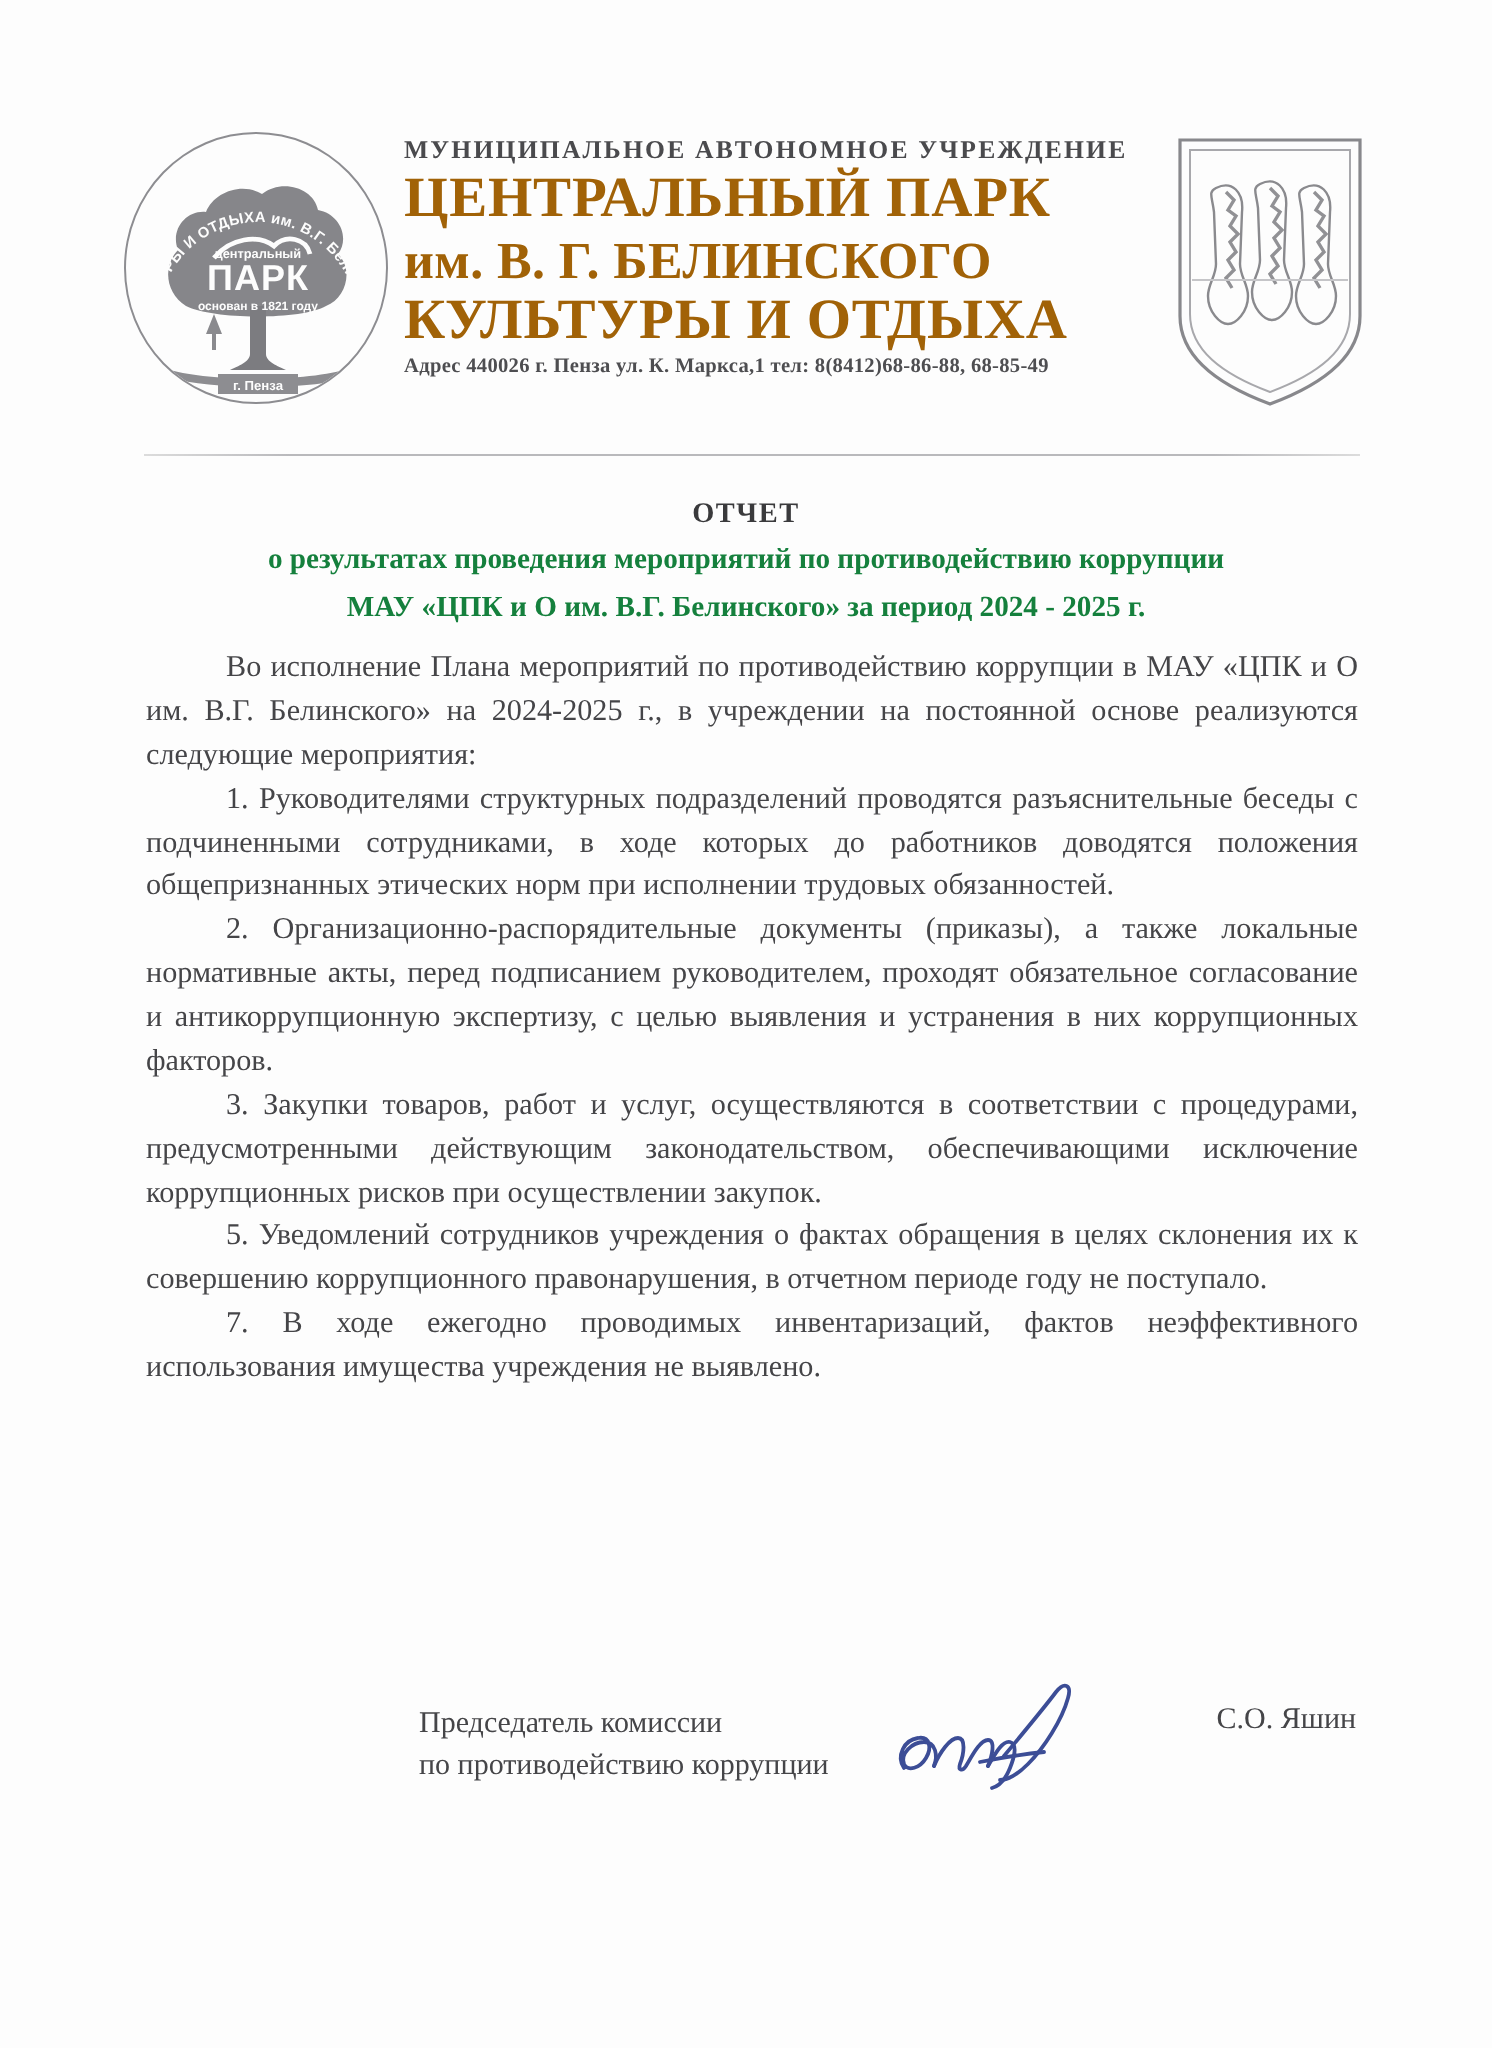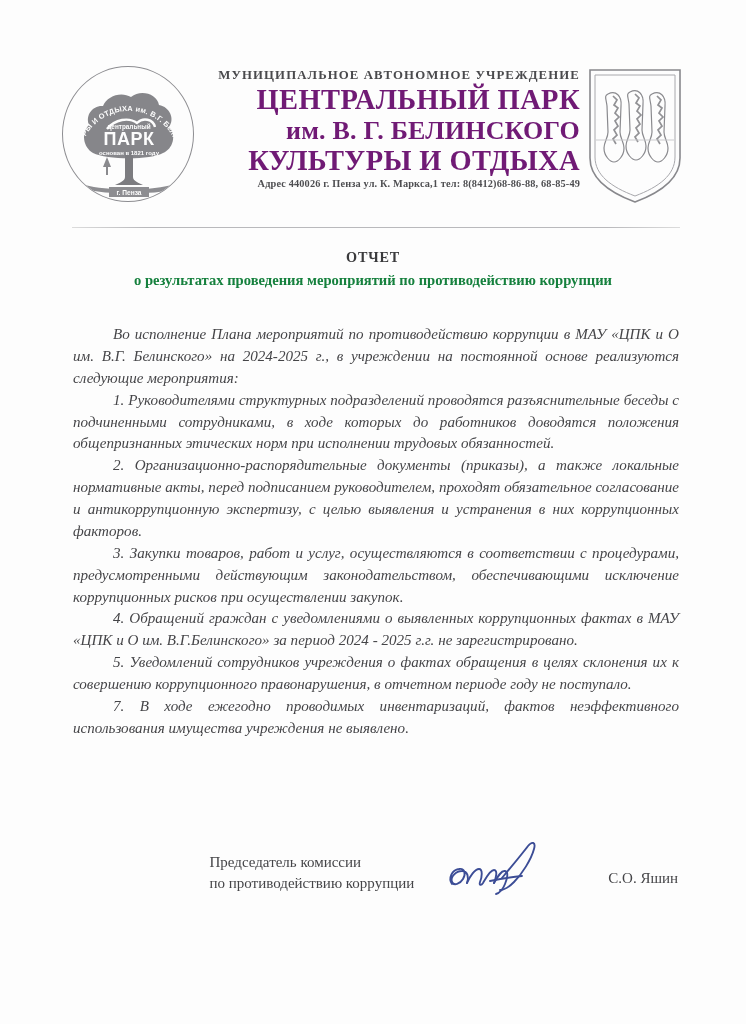--- a/index.html
+++ b/index.html
@@ -43,39 +43,39 @@
     position: absolute;
     inset: 0;
     border-radius: 50%;
     border: 1.6px solid #8d8d91;
     background: #fdfdfd;
     overflow: hidden;
   }
 
   .header-text {
     flex: 1 1 auto;
-    text-align: right;
+    text-align: left;
     padding: 2px 6px 0 8px;
     min-width: 0;
   }
   .org-kind {
     font-family: "Liberation Serif", serif;
     font-weight: bold;
     font-size: 12.8px;
     letter-spacing: 1.1px;
     color: #4a4a4d;
     white-space: nowrap;
   }
   .org-name {
     font-family: "Liberation Serif", serif;
     font-weight: bold;
     font-size: 28.5px;
     line-height: 1.0;
     letter-spacing: 0.4px;
-    color: #701a75;
+    color: #a16207;
     margin-top: 3px;
     white-space: nowrap;
   }
   .org-name.line3 {
     font-size: 26px;
     letter-spacing: 0.2px;
   }
   .org-address {
     font-family: "Liberation Serif", serif;
     font-weight: bold;
@@ -134,21 +134,20 @@
     font-size: 15.1px;
     line-height: 1.45;
     text-align: justify;
     color: #454548;
   }
   .body-text p {
     margin: 0;
     text-indent: 40px;
     -webkit-hyphens: none;
     hyphens: none;
-    font-style: italic;
   }
 
   
   .signature-block {
     position: absolute;
     left: 112px;
     top: 852px;
     width: 566px;
     display: flex;
     align-items: flex-start;
@@ -165,21 +164,20 @@
     flex: 0 0 170px;
     height: 46px;
     position: relative;
     margin-left: 24px;
     margin-top: -14px;
   }
   .sig-name {
     font-size: 15px;
     color: #454548;
     white-space: nowrap;
-    margin-top: 18px;
     flex: 0 0 auto;
   }
 </style>
 </head>
 <body>
 
 <div class="page">
 
   <div class="letterhead">
 
@@ -244,28 +242,28 @@
         <path d="M10 74 H88" stroke="#c5c5c8" stroke-width="0.9" fill="none"></path>
       </svg>
     </div>
   </div>
 
   <div class="rule"></div>
 
   <div class="doc-title-block">
     <div class="doc-title">ОТЧЕТ</div>
     <div class="doc-subtitle">о результатах проведения мероприятий по противодействию коррупции</div>
+    <div class="doc-subtitle">МАУ «ЦПК и О им. В.Г. Белинского» за период 2024 - 2025 г.</div>
   </div>
 
   <div class="body-text">
     <p>Во исполнение Плана мероприятий по противодействию коррупции в МАУ «ЦПК и О им. В.Г. Белинского» на 2024-2025 г., в учреждении на постоянной основе реализуются следующие мероприятия:</p>
     <p>1. Руководителями структурных подразделений проводятся разъяснительные беседы с подчиненными сотрудниками, в ходе которых до работников доводятся положения общепризнанных этических норм при исполнении трудовых обязанностей.</p>
     <p>2. Организационно-распорядительные документы (приказы), а также локальные нормативные акты, перед подписанием руководителем, проходят обязательное согласование и антикоррупционную экспертизу, с целью выявления и устранения в них коррупционных факторов.</p>
     <p>3. Закупки товаров, работ и услуг, осуществляются в соответствии с процедурами, предусмотренными действующим законодательством, обеспечивающими исключение коррупционных рисков при осуществлении закупок.</p>
-    <p>4. Обращений граждан с уведомлениями о выявленных коррупционных фактах в МАУ «ЦПК и О им. В.Г.Белинского» за период 2024 - 2025 г.г. не зарегистрировано.</p>
     <p>5. Уведомлений сотрудников учреждения о фактах обращения в целях склонения их к совершению коррупционного правонарушения, в отчетном периоде году не поступало.</p>
     <p>7. В ходе ежегодно проводимых инвентаризаций, фактов неэффективного использования имущества учреждения не выявлено.</p>
   </div>
 
   <div class="signature-block">
     <div class="sig-role">Председатель комиссии
 по противодействию коррупции</div>
     <div class="sig-mark">
       <svg viewBox="0 0 170 62" width="170" height="62">
         <g fill="none" stroke="#3c4d96" stroke-width="1.9" stroke-linecap="round" stroke-linejoin="round">

